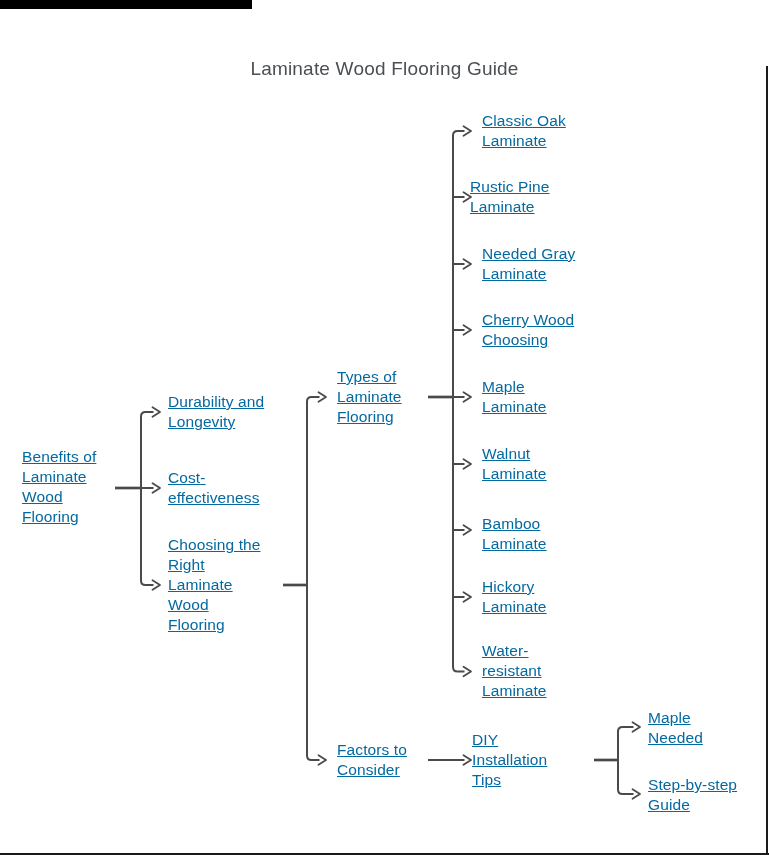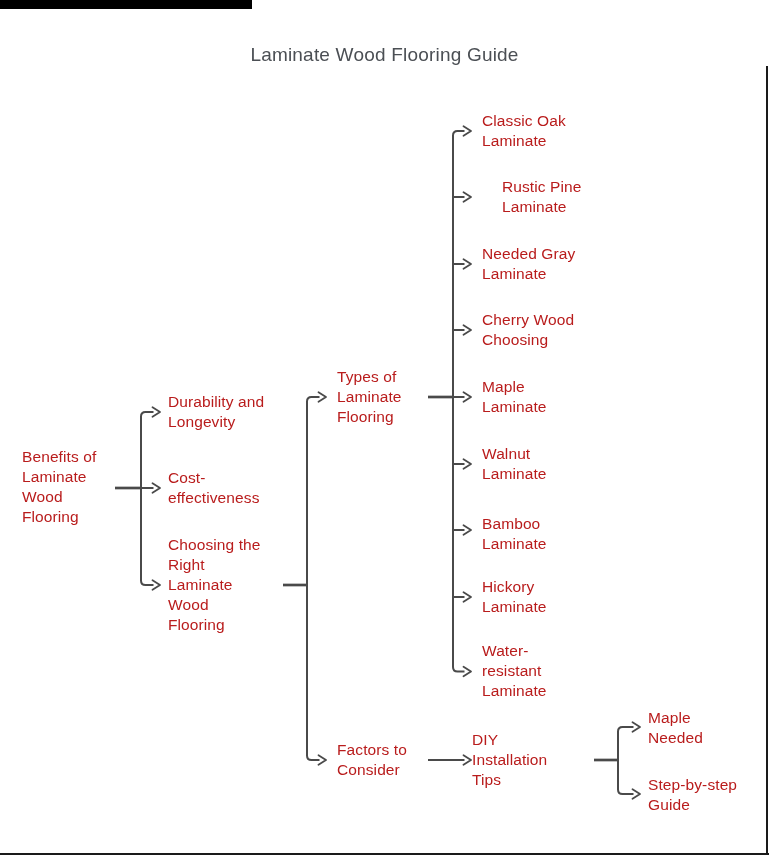--- a/index.html
+++ b/index.html
@@ -1,28 +1,28 @@
 <!DOCTYPE html>
 <html><head>
 <meta charset="utf-8">
 <style>
   html,body{margin:0;padding:0;background:#ffffff;}
   body{
     width:769px;height:855px;position:relative;overflow:hidden;
     font-family:"Liberation Sans","DejaVu Sans",sans-serif;
   }
   .title{
-    position:absolute;left:0;right:0;top:44px;margin:0;
+    position:absolute;left:0;right:0;top:44px;margin:14px;
     text-align:center;font-size:19px;font-weight:400;color:#4b4f54;
     line-height:22px;letter-spacing:.2px;
   }
   .node{
     position:absolute;transform:translateY(-50%);
-    font-size:15.5px;line-height:20px;color:#b91c1c;
-    white-space:pre-line;letter-spacing:.1px;
+    font-size:15.5px;line-height:20px;color:#0369a1;
+    white-space:pre-line;letter-spacing:.1px;text-decoration:underline;
   }
   svg.wires{position:absolute;left:0;top:0;}
   .wire{stroke:#4a4a4a;stroke-width:2;fill:none;}
   .wire.feed{stroke-width:2.7;}
   .head{stroke:#4a4a4a;stroke-width:1.8;fill:none;stroke-linecap:round;stroke-linejoin:round;}
   .black-bar{position:absolute;left:0;top:0;width:252px;height:9px;background:#000;}
   .border-right{position:absolute;right:1px;top:66px;bottom:0;width:2px;background:#1a1a1a;}
   .border-bottom{position:absolute;left:0;right:0;bottom:0;height:2px;background:#1a1a1a;}
 </style>
 </head>
@@ -93,21 +93,21 @@
 Laminate
 Wood
 Flooring</div>
 <div class="node" style="left:337px;top:397px">Types of
 Laminate
 Flooring</div>
 <div class="node" style="left:337px;top:760px">Factors to
 Consider</div>
 <div class="node" style="left:482px;top:131px">Classic Oak
 Laminate</div>
-<div class="node" style="left:502px;top:197px">Rustic Pine
+<div class="node" style="left:470px;top:197px">Rustic Pine
 Laminate</div>
 <div class="node" style="left:482px;top:264px">Needed Gray
 Laminate</div>
 <div class="node" style="left:482px;top:330px">Cherry Wood
 Choosing</div>
 <div class="node" style="left:482px;top:397px">Maple
 Laminate</div>
 <div class="node" style="left:482px;top:464px">Walnut
 Laminate</div>
 <div class="node" style="left:482px;top:534px">Bamboo

